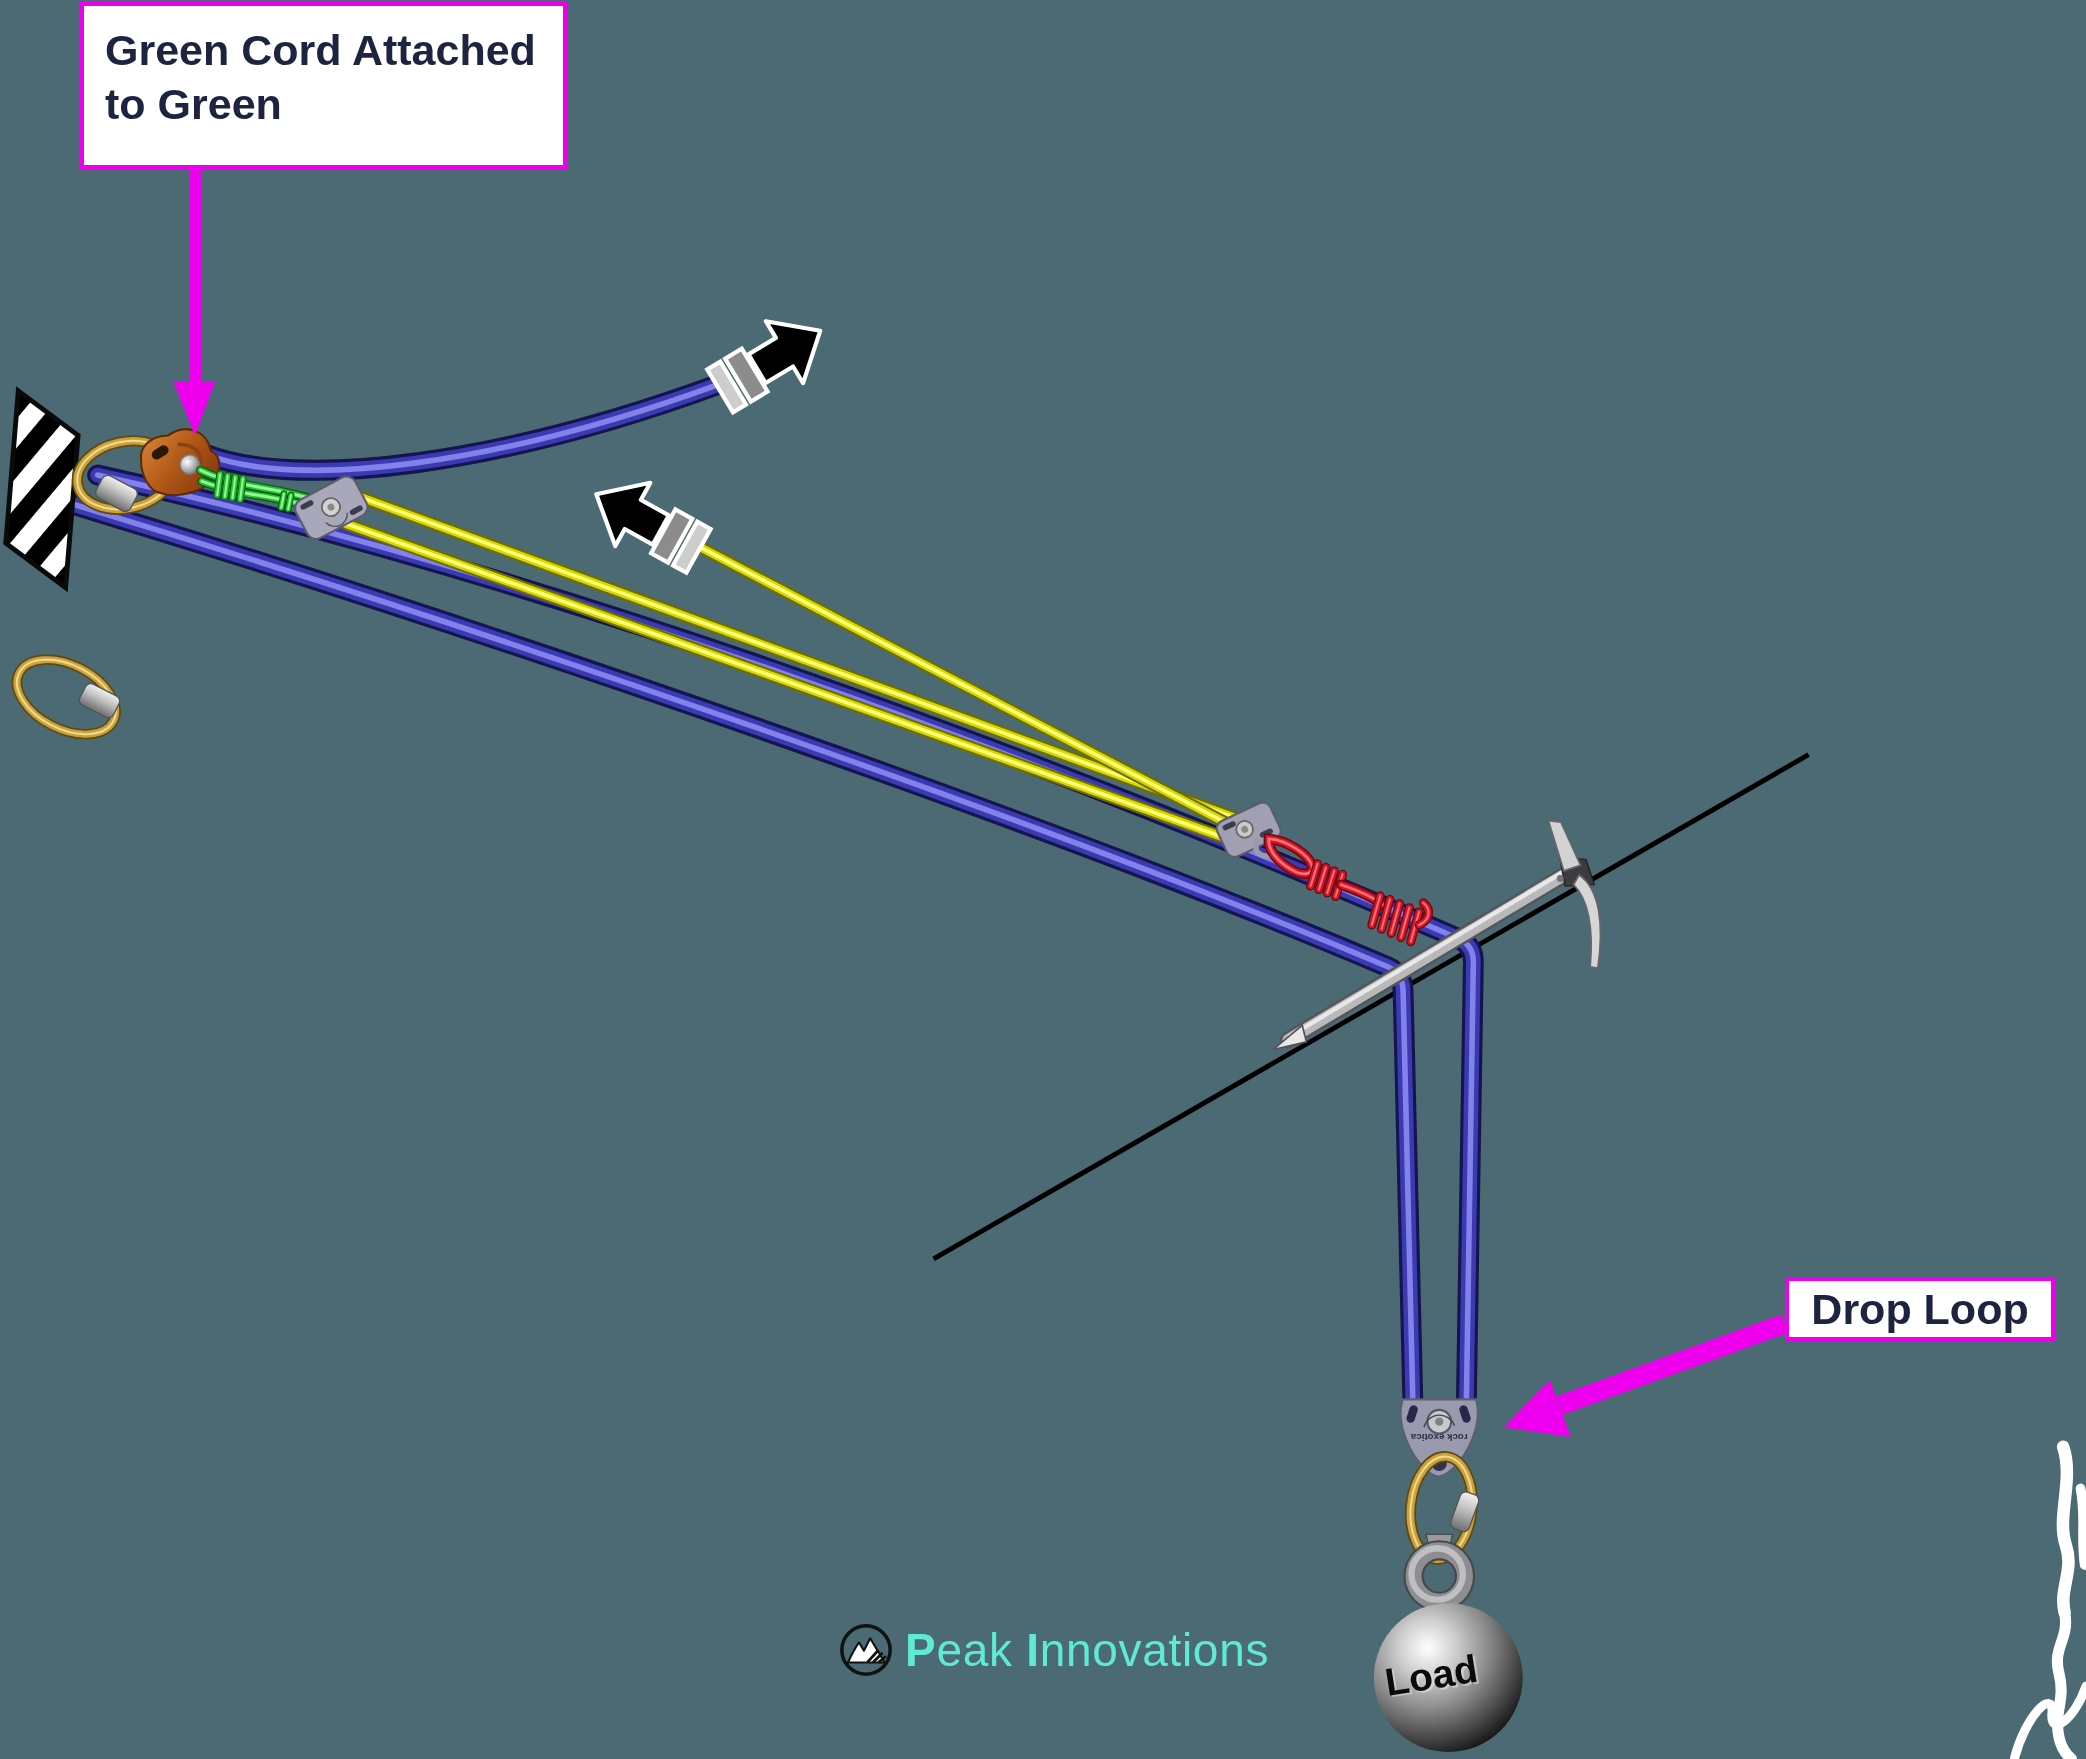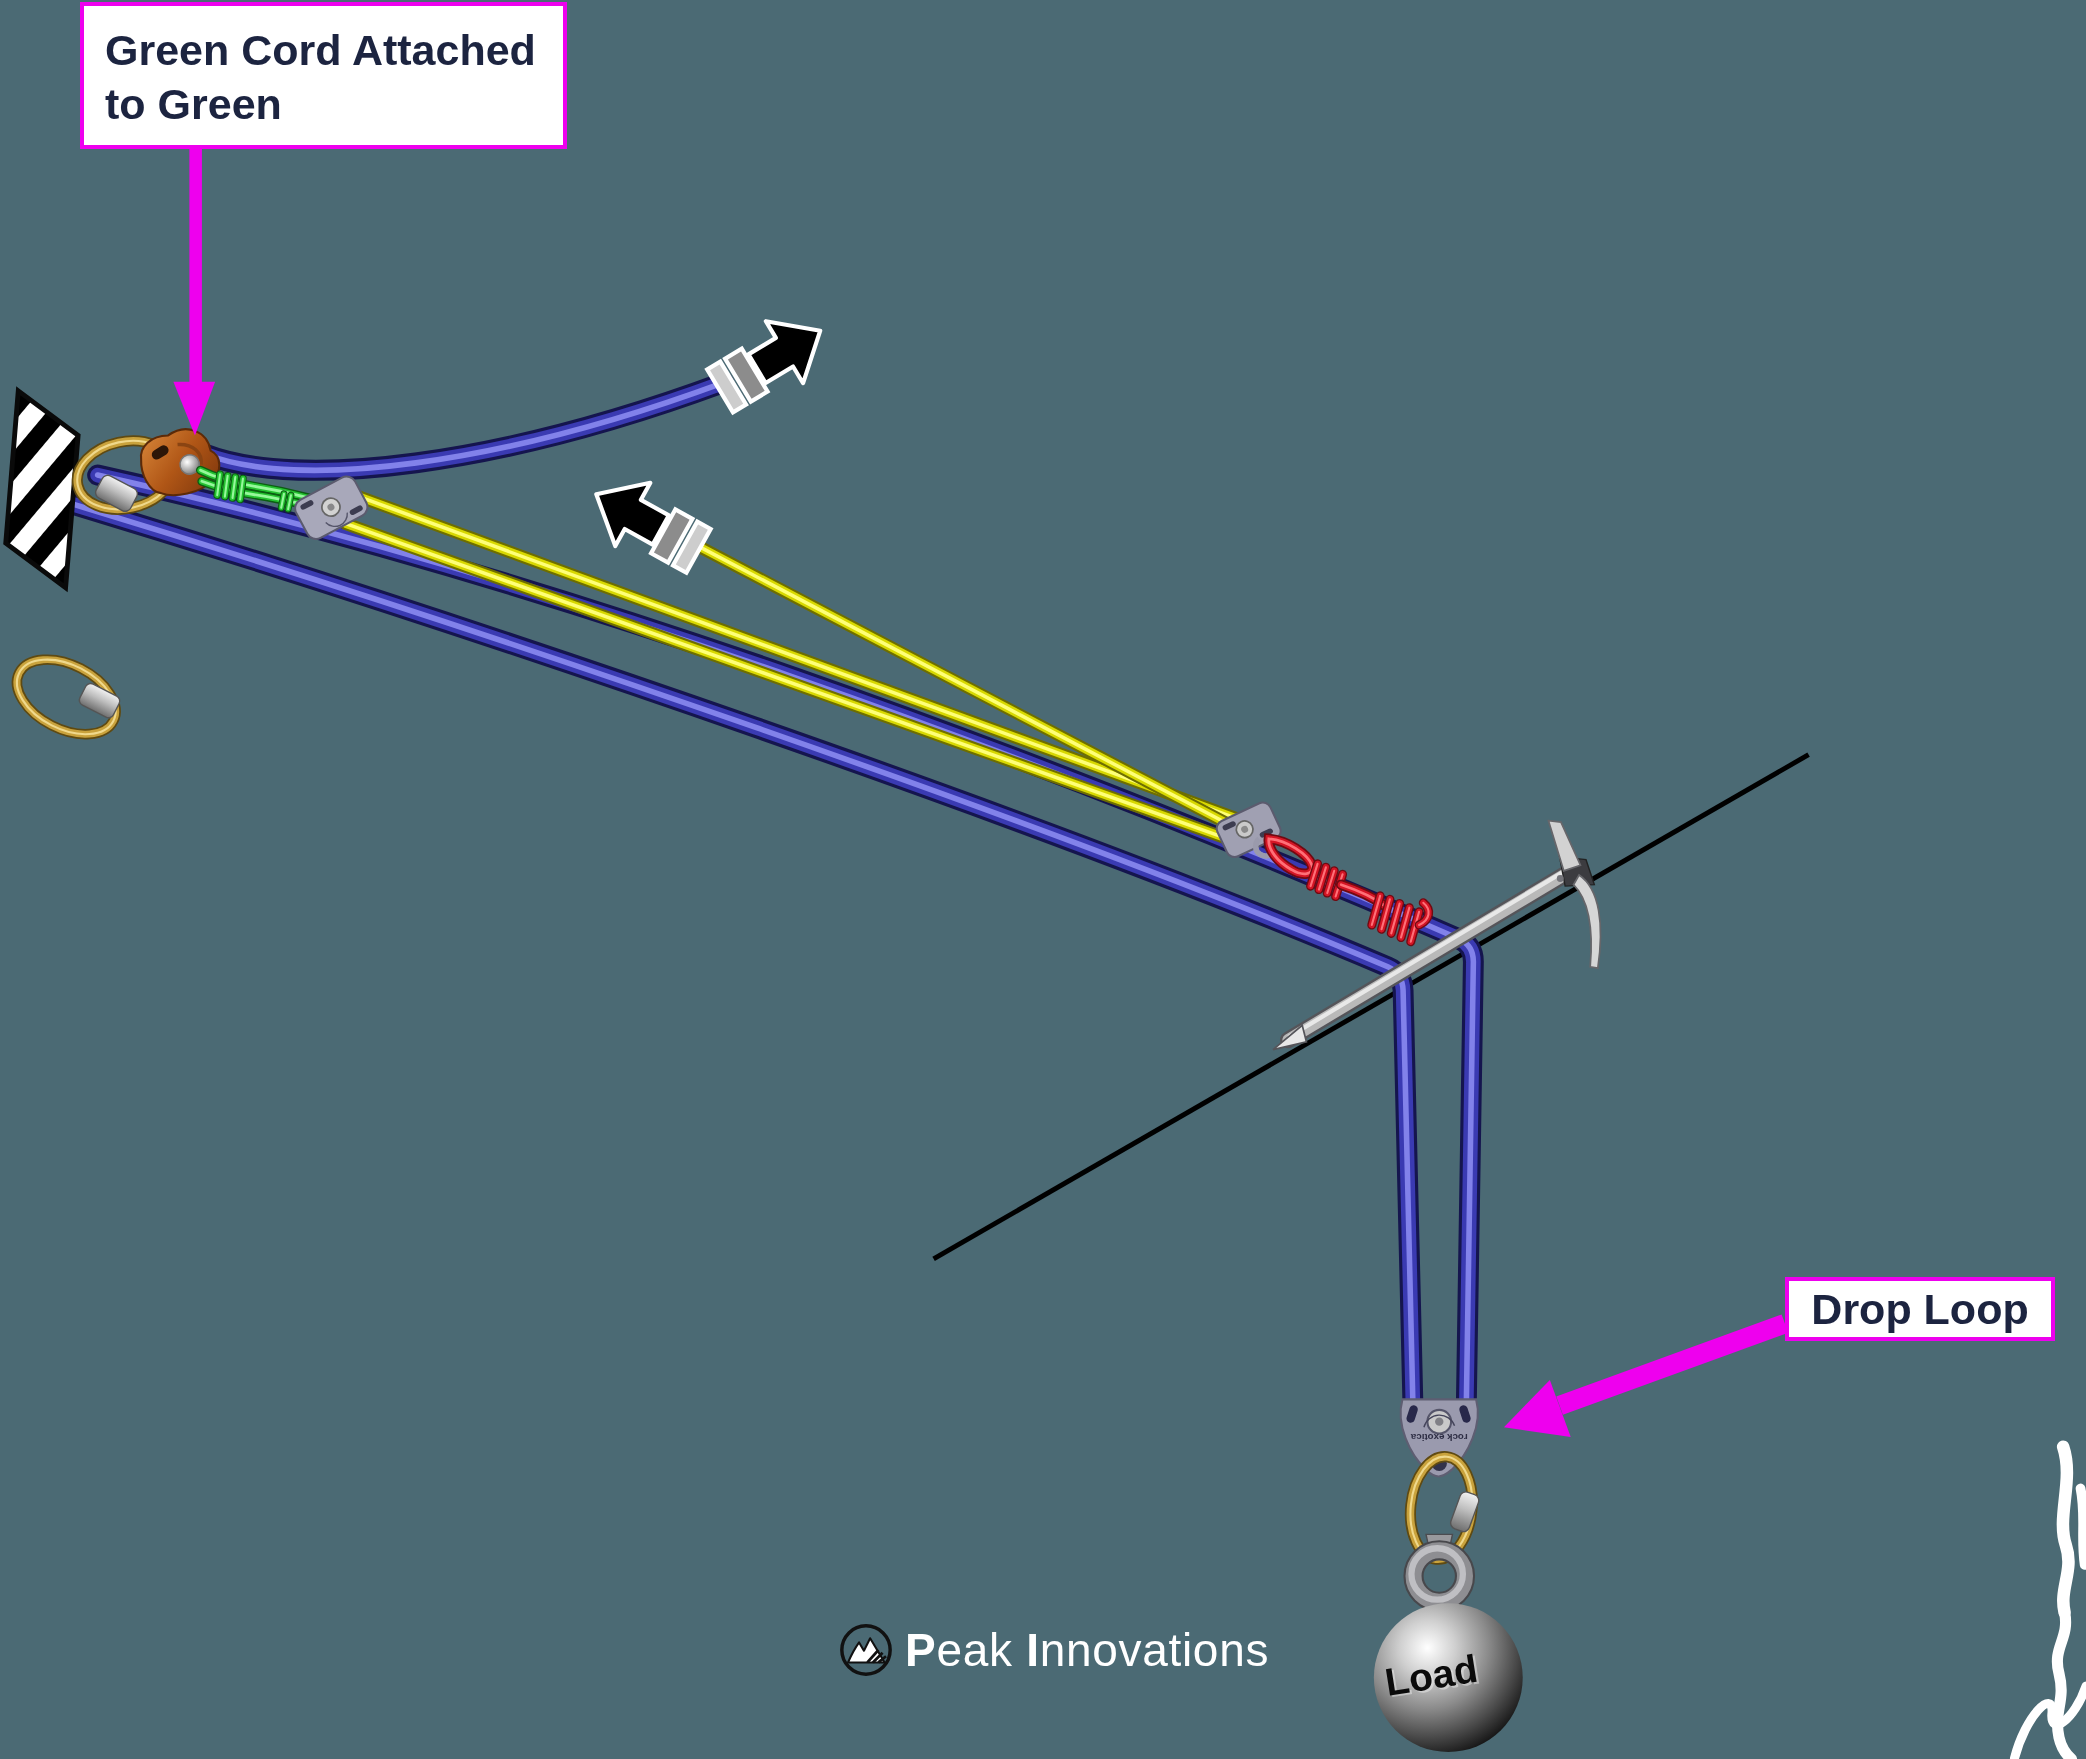--- a/index.html
+++ b/index.html
@@ -2,27 +2,27 @@
 <html style="font-size:11px"><head>
 <meta charset="utf-8">
 <style>
   html,body{margin:0;padding:0;background:#4B6A74;}
   .stage{position:relative;width:2087px;height:1759px;overflow:hidden;background:#4B6A74;
          font-family:"Liberation Sans",sans-serif;}
   svg.diagram{position:absolute;left:0;top:0;width:2087px;height:1759px;}
   svg text{font-family:"Liberation Sans",sans-serif;}
   .callout{position:absolute;background:#ffffff;border:4.2px solid #EE00EE;color:#1C2440;
            box-sizing:border-box;font-weight:700;font-size:43px;line-height:1.26;}
-  .callout.green{left:80px;top:2.1px;width:487px;height:147px;padding:16.7px 0 0 21px;}
+  .callout.green{left:80px;top:2.1px;width:487px;height:167px;padding:16.7px 0 0 21px;}
   .callout.drop{left:1785px;top:1277px;width:270px;height:64px;display:flex;
                 align-items:center;justify-content:center;}
   .logo{position:absolute;left:838px;top:1621px;display:flex;align-items:center;color:#111;}
   .logo .mark{width:56px;height:58px;}
   .logo .word{margin-left:11px;font-size:46px;letter-spacing:0.7px;font-weight:400;
-              white-space:nowrap;color:#ffffff;}
+              white-space:nowrap;color:#5eead4;}
   .logo .word b{font-weight:700;}
 </style>
 </head>
 <body>
 
 <div class="stage">
 
   <svg class="diagram" id="diagram-svg" viewBox="0 0 3000 2529">
     <defs>
       <radialGradient id="g-ball" cx="36%" cy="30%" r="75%">

